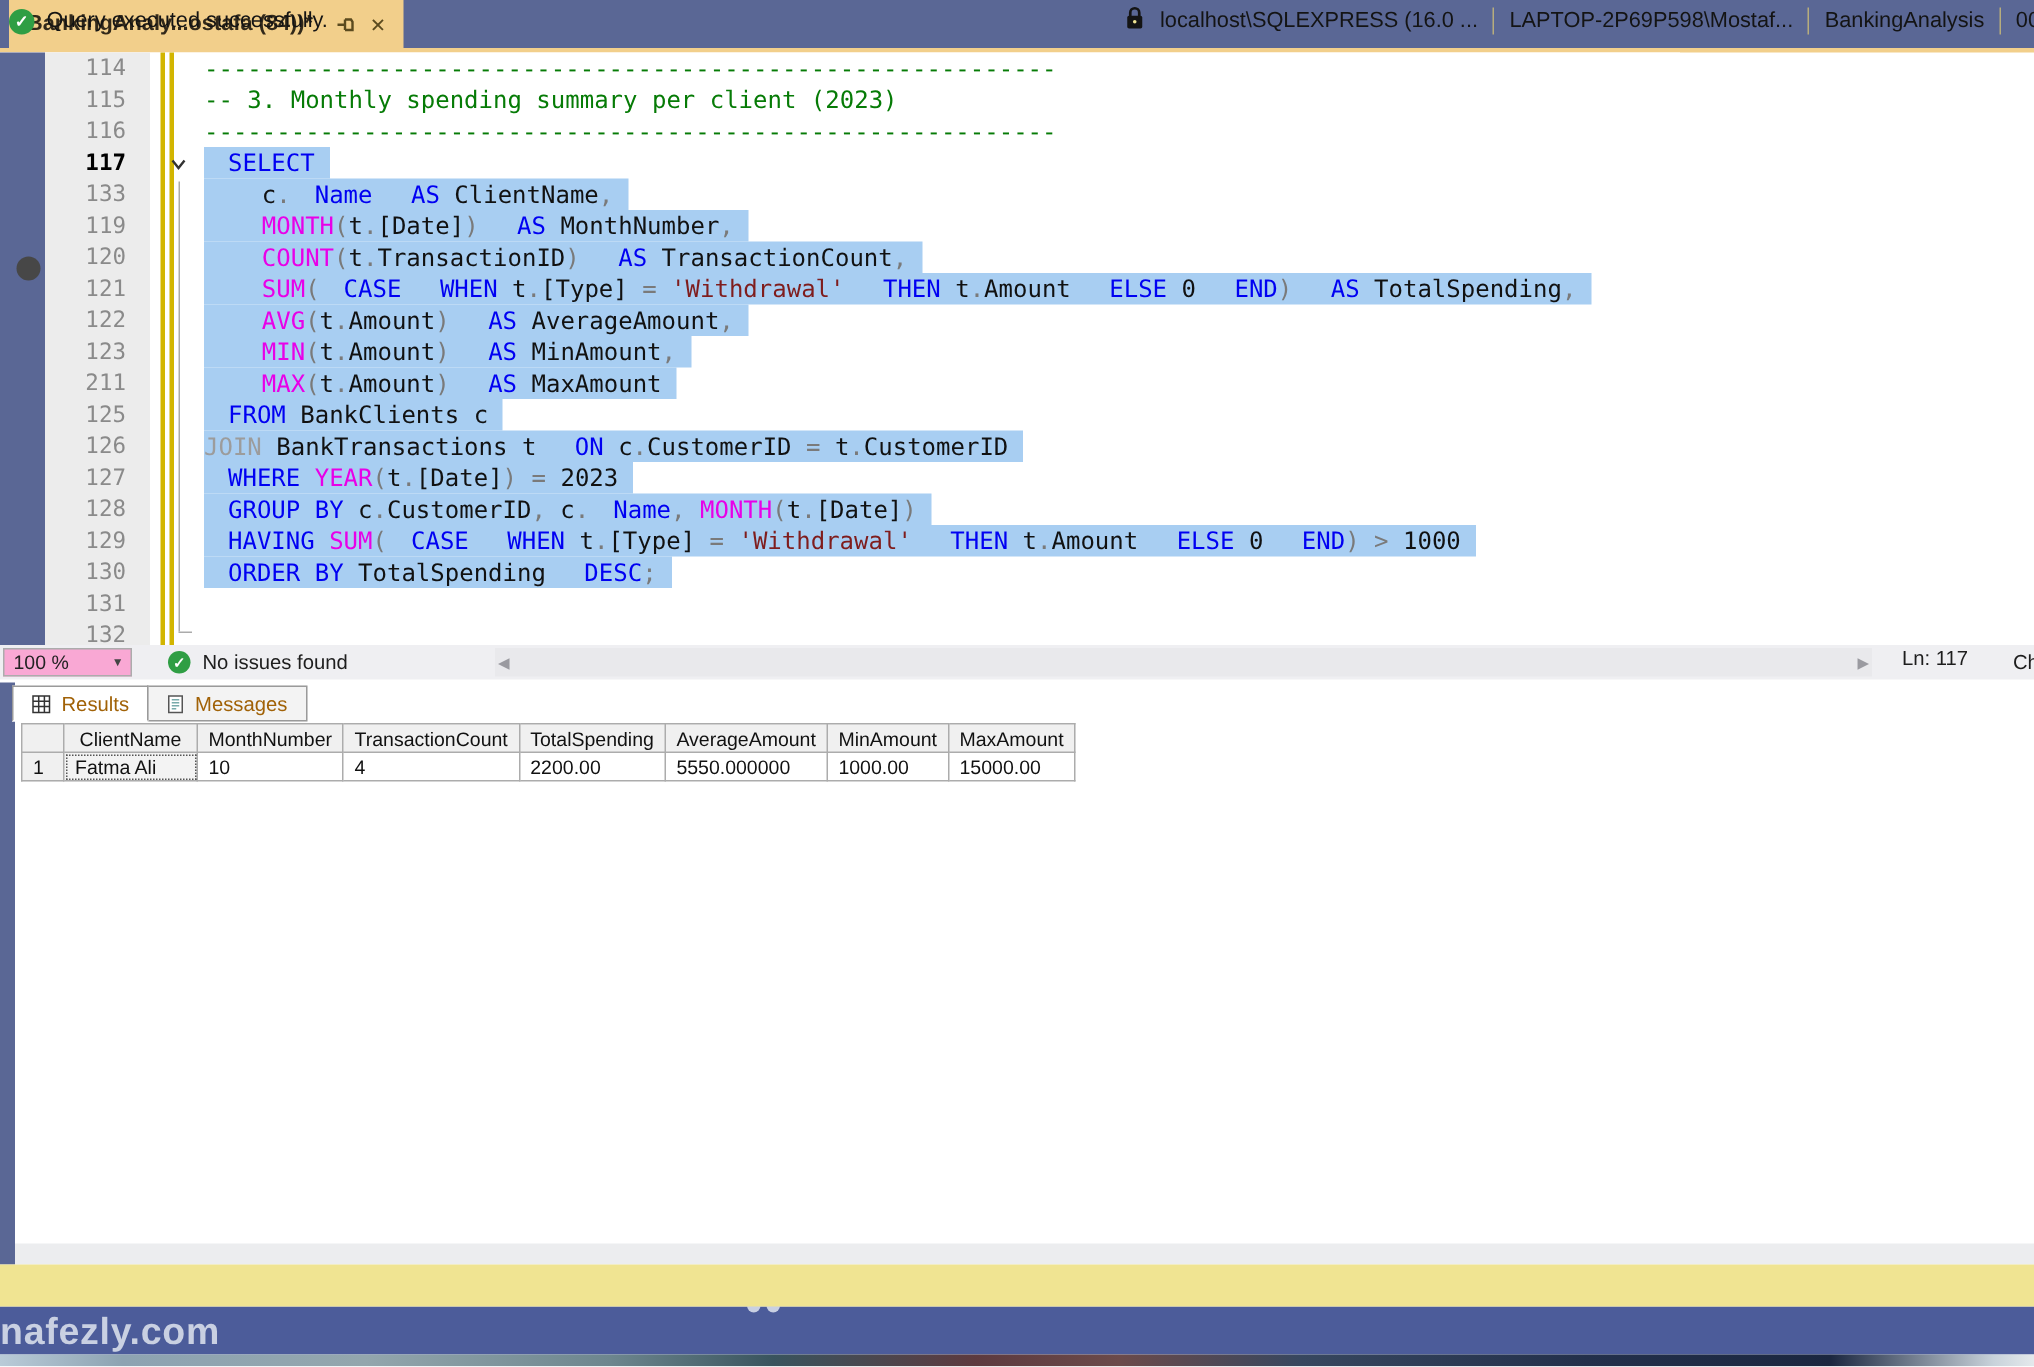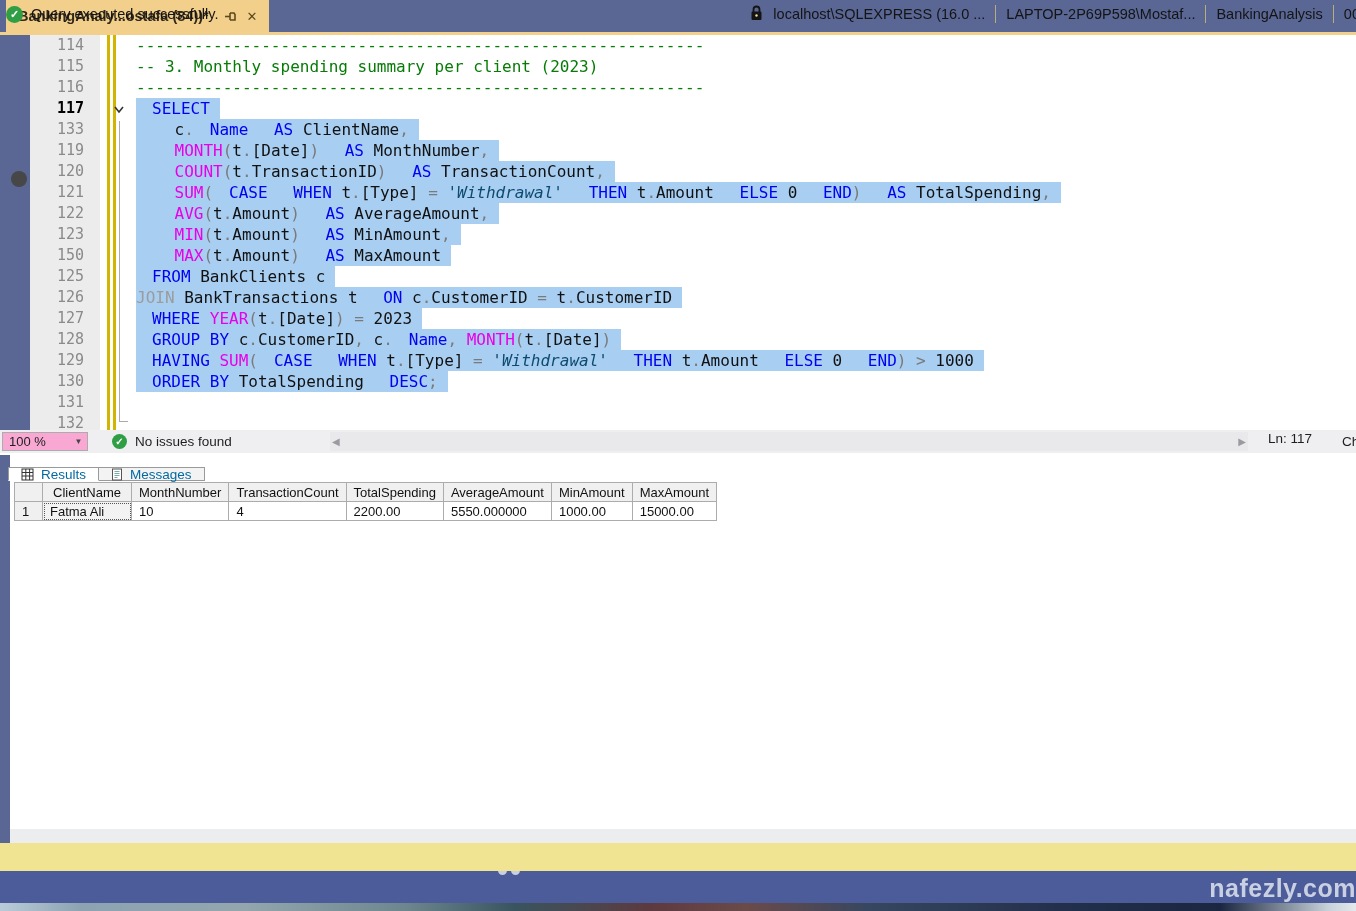--- a/index.html
+++ b/index.html
@@ -24,21 +24,21 @@
   .track-a { position:absolute; left:107px; top:0; width:3px; height:399px; background:#D2B500; }
   .track-b { position:absolute; left:113px; top:0; width:3px; height:399px; background:#D2B500; }
   .code-lines { position:absolute; left:0; top:0; width:1356px; }
   .line { display:flex; height:21px; line-height:21px; white-space:pre; }
   .ln { display:inline-block; width:100px; padding-right:16px; text-align:right;
         font-family:"DejaVu Sans Mono", monospace; font-size:15px; color:#8a8a8a; }
   .ln.cur { color:#000; font-weight:bold; }
   .codetext { display:inline-block; margin-left:36px; font-family:"DejaVu Sans Mono", monospace;
               font-size:16px; }
   .codetext.sel { background:#A8CEF2; padding-right:10px; }
-  .tk-k { color:#0000F2;margin-left:16px; } .tk-f { color:#E800E8; } .tk-s { color:#0c4a6e;font-style:italic; }
+  .tk-k { color:#0000F2;margin-left:16px; } .tk-f { color:#E800E8; } .tk-s { color:#7f1d1d; }
   .tk-c { color:#067B06; } .tk-o { color:#7A7A7A; } .tk-i { color:#111; }
   .tk-g { color:#9C9C9C; }
   .breakpoint { position:absolute; left:11px; top:136px; width:16px; height:16px;
                 border-radius:50%; background:#474747; }
   .fold-chevron { position:absolute; left:111px; top:66px; width:16px; height:16px; color:#333; }
   .fold-guide { position:absolute; left:119px; top:86px; width:1px; height:300px; background:#ABABAB; }
   .fold-end { position:absolute; left:119px; top:386px; width:9px; height:1px; background:#ABABAB; }
 
   
   .ed-status { position:absolute; left:0; top:430px; width:1356px; height:23px; background:#EFEFF2;
@@ -53,22 +53,22 @@
            display:flex; align-items:center; justify-content:center; font-weight:bold; }
   .hscroll { position:absolute; left:330px; top:2px; width:918px; height:19px; background:#E9E9EC;
              display:flex; align-items:center; justify-content:space-between; padding:0 2px;
              color:#9a9aa0; font-size:10px; }
   .ln-indicator { position:absolute; left:1268px; top:0; height:17px; display:flex; align-items:center; }
   .ch-indicator { position:absolute; left:1342px; top:0; height:23px; display:flex; align-items:center; }
 
   
   .results-strip-left { position:absolute; left:0; top:455px; width:10px; height:388px; background:#5A6795; }
   .rtabs { position:absolute; left:8px; top:456px; height:25px; display:flex; align-items:flex-end; }
-  .rtab { height:14px; display:flex; align-items:center; gap:7px; padding:0 12px;
-          font-size:13.5px; color:#0369a1; border:1px solid #9a9a9a; background:#F3F3F3; }
+  .rtab { height:24px; display:flex; align-items:center; gap:7px; padding:0 12px;
+          font-size:13.5px; color:#a16207; border:1px solid #9a9a9a; background:#F3F3F3; }
   .rtab.active { background:#fff; border-bottom-color:#fff; z-index:2; }
   .rtab + .rtab { margin-left:-1px; }
   .rtab svg { flex:0 0 auto; }
 
   .grid { position:absolute; left:14px; top:482px; border-collapse:collapse;
           font-size:13px; color:#111; }
   .grid td, .grid th { border:1px solid #ACACAC; height:19px; padding:0 7px; white-space:nowrap; }
   .grid th { background:#F0F0F0; font-weight:normal; text-align:center; }
   .grid td { background:#fff; text-align:left; }
   .grid td.rowhead { background:#F0F0F0; }
@@ -82,21 +82,21 @@
              font-size:14.5px; color:#141414; z-index:4; }
   .sb-right { position:absolute; right:-4px; top:0; height:28px; display:flex; align-items:center; gap:10px;
               font-size:14.5px; color:#141414; z-index:4; white-space:nowrap; }
   .sb-sep { width:1px; height:18px; background:#b7ad7d; }
   .watermark-ar { position:absolute; left:540px; top:792px; width:400px; height:80px; z-index:3;
                   font-size:58px; font-weight:bold; color:#F3ECCB; opacity:.8; text-align:center;
                   line-height:80px; pointer-events:none; }
 
   
   .brandstrip { position:absolute; left:0; top:871px; width:1356px; height:32px; background:#4C5C9A; }
-  .brandtext { position:absolute; left:0; top:871px; width:1356px; height:32px; text-align:right;
+  .brandtext { position:absolute; left:0; top:871px; width:1356px; height:32px; text-align:left;
                font-size:25px; font-weight:bold; color:#C9D0E2; letter-spacing:.5px; line-height:34px; }
   .branddots { position:absolute; left:498px; top:866px; display:flex; gap:4px; }
   .branddots i { width:9px; height:9px; border-radius:50%; background:#C9D0E2; display:block; }
   .photostrip { position:absolute; left:0; top:903px; width:1356px; height:8px;
     background:linear-gradient(90deg,#b9cbd8 0%,#8da3b2 6%,#93a6ad 18%,#6d868e 30%,#39545e 38%,
       #5d3a3f 48%,#6b4a4a 55%,#37475f 64%,#23304b 78%,#1b2740 90%,#c8d2da 98%,#e4e9ec 100%); }
 </style>
 </head>
 <body>
 
@@ -127,21 +127,21 @@
         <div class="line"><span class="ln">114</span><span class="codetext"><span class="tk-c">-----------------------------------------------------------</span></span></div>
         <div class="line"><span class="ln">115</span><span class="codetext"><span class="tk-c">-- 3. Monthly spending summary per client (2023)</span></span></div>
         <div class="line"><span class="ln">116</span><span class="codetext"><span class="tk-c">-----------------------------------------------------------</span></span></div>
         <div class="line"><span class="ln cur">117</span><span class="codetext sel"><span class="tk-k">SELECT</span></span></div>
         <div class="line"><span class="ln">133</span><span class="codetext sel"><span class="tk-i">    c</span><span class="tk-o">.</span><span class="tk-k">Name</span><span class="tk-i"> </span><span class="tk-k">AS</span><span class="tk-i"> ClientName</span><span class="tk-o">,</span></span></div>
         <div class="line"><span class="ln">119</span><span class="codetext sel"><span class="tk-i">    </span><span class="tk-f">MONTH</span><span class="tk-o">(</span><span class="tk-i">t</span><span class="tk-o">.</span><span class="tk-i">[Date]</span><span class="tk-o">)</span><span class="tk-i"> </span><span class="tk-k">AS</span><span class="tk-i"> MonthNumber</span><span class="tk-o">,</span></span></div>
         <div class="line"><span class="ln">120</span><span class="codetext sel"><span class="tk-i">    </span><span class="tk-f">COUNT</span><span class="tk-o">(</span><span class="tk-i">t</span><span class="tk-o">.</span><span class="tk-i">TransactionID</span><span class="tk-o">)</span><span class="tk-i"> </span><span class="tk-k">AS</span><span class="tk-i"> TransactionCount</span><span class="tk-o">,</span></span></div>
         <div class="line"><span class="ln">121</span><span class="codetext sel"><span class="tk-i">    </span><span class="tk-f">SUM</span><span class="tk-o">(</span><span class="tk-k">CASE</span><span class="tk-i"> </span><span class="tk-k">WHEN</span><span class="tk-i"> t</span><span class="tk-o">.</span><span class="tk-i">[Type] </span><span class="tk-o">=</span><span class="tk-i"> </span><span class="tk-s">'Withdrawal'</span><span class="tk-i"> </span><span class="tk-k">THEN</span><span class="tk-i"> t</span><span class="tk-o">.</span><span class="tk-i">Amount </span><span class="tk-k">ELSE</span><span class="tk-i"> 0 </span><span class="tk-k">END</span><span class="tk-o">)</span><span class="tk-i"> </span><span class="tk-k">AS</span><span class="tk-i"> TotalSpending</span><span class="tk-o">,</span></span></div>
         <div class="line"><span class="ln">122</span><span class="codetext sel"><span class="tk-i">    </span><span class="tk-f">AVG</span><span class="tk-o">(</span><span class="tk-i">t</span><span class="tk-o">.</span><span class="tk-i">Amount</span><span class="tk-o">)</span><span class="tk-i"> </span><span class="tk-k">AS</span><span class="tk-i"> AverageAmount</span><span class="tk-o">,</span></span></div>
         <div class="line"><span class="ln">123</span><span class="codetext sel"><span class="tk-i">    </span><span class="tk-f">MIN</span><span class="tk-o">(</span><span class="tk-i">t</span><span class="tk-o">.</span><span class="tk-i">Amount</span><span class="tk-o">)</span><span class="tk-i"> </span><span class="tk-k">AS</span><span class="tk-i"> MinAmount</span><span class="tk-o">,</span></span></div>
-        <div class="line"><span class="ln">150</span><span class="codetext sel"><span class="tk-i">    </span><span class="tk-f">MAX</span><span class="tk-o">(</span><span class="tk-i">t</span><span class="tk-o">.</span><span class="tk-i">Amount</span><span class="tk-o">)</span><span class="tk-i"> </span><span class="tk-k">AS</span><span class="tk-i"> MaxAmount</span></span></div>
+        <div class="line"><span class="ln">211</span><span class="codetext sel"><span class="tk-i">    </span><span class="tk-f">MAX</span><span class="tk-o">(</span><span class="tk-i">t</span><span class="tk-o">.</span><span class="tk-i">Amount</span><span class="tk-o">)</span><span class="tk-i"> </span><span class="tk-k">AS</span><span class="tk-i"> MaxAmount</span></span></div>
         <div class="line"><span class="ln">125</span><span class="codetext sel"><span class="tk-k">FROM</span><span class="tk-i"> BankClients c</span></span></div>
         <div class="line"><span class="ln">126</span><span class="codetext sel"><span class="tk-g">JOIN</span><span class="tk-i"> BankTransactions t </span><span class="tk-k">ON</span><span class="tk-i"> c</span><span class="tk-o">.</span><span class="tk-i">CustomerID </span><span class="tk-o">=</span><span class="tk-i"> t</span><span class="tk-o">.</span><span class="tk-i">CustomerID</span></span></div>
         <div class="line"><span class="ln">127</span><span class="codetext sel"><span class="tk-k">WHERE</span><span class="tk-i"> </span><span class="tk-f">YEAR</span><span class="tk-o">(</span><span class="tk-i">t</span><span class="tk-o">.</span><span class="tk-i">[Date]</span><span class="tk-o">)</span><span class="tk-i"> </span><span class="tk-o">=</span><span class="tk-i"> 2023</span></span></div>
         <div class="line"><span class="ln">128</span><span class="codetext sel"><span class="tk-k">GROUP BY</span><span class="tk-i"> c</span><span class="tk-o">.</span><span class="tk-i">CustomerID</span><span class="tk-o">,</span><span class="tk-i"> c</span><span class="tk-o">.</span><span class="tk-k">Name</span><span class="tk-o">,</span><span class="tk-i"> </span><span class="tk-f">MONTH</span><span class="tk-o">(</span><span class="tk-i">t</span><span class="tk-o">.</span><span class="tk-i">[Date]</span><span class="tk-o">)</span></span></div>
         <div class="line"><span class="ln">129</span><span class="codetext sel"><span class="tk-k">HAVING</span><span class="tk-i"> </span><span class="tk-f">SUM</span><span class="tk-o">(</span><span class="tk-k">CASE</span><span class="tk-i"> </span><span class="tk-k">WHEN</span><span class="tk-i"> t</span><span class="tk-o">.</span><span class="tk-i">[Type] </span><span class="tk-o">=</span><span class="tk-i"> </span><span class="tk-s">'Withdrawal'</span><span class="tk-i"> </span><span class="tk-k">THEN</span><span class="tk-i"> t</span><span class="tk-o">.</span><span class="tk-i">Amount </span><span class="tk-k">ELSE</span><span class="tk-i"> 0 </span><span class="tk-k">END</span><span class="tk-o">)</span><span class="tk-i"> </span><span class="tk-o">&gt;</span><span class="tk-i"> 1000</span></span></div>
         <div class="line"><span class="ln">130</span><span class="codetext sel"><span class="tk-k">ORDER BY</span><span class="tk-i"> TotalSpending </span><span class="tk-k">DESC</span><span class="tk-o">;</span></span></div>
         <div class="line"><span class="ln">131</span><span class="codetext"></span></div>
         <div class="line"><span class="ln">132</span><span class="codetext"></span></div>
       </div>
     <div class="breakpoint"></div>

